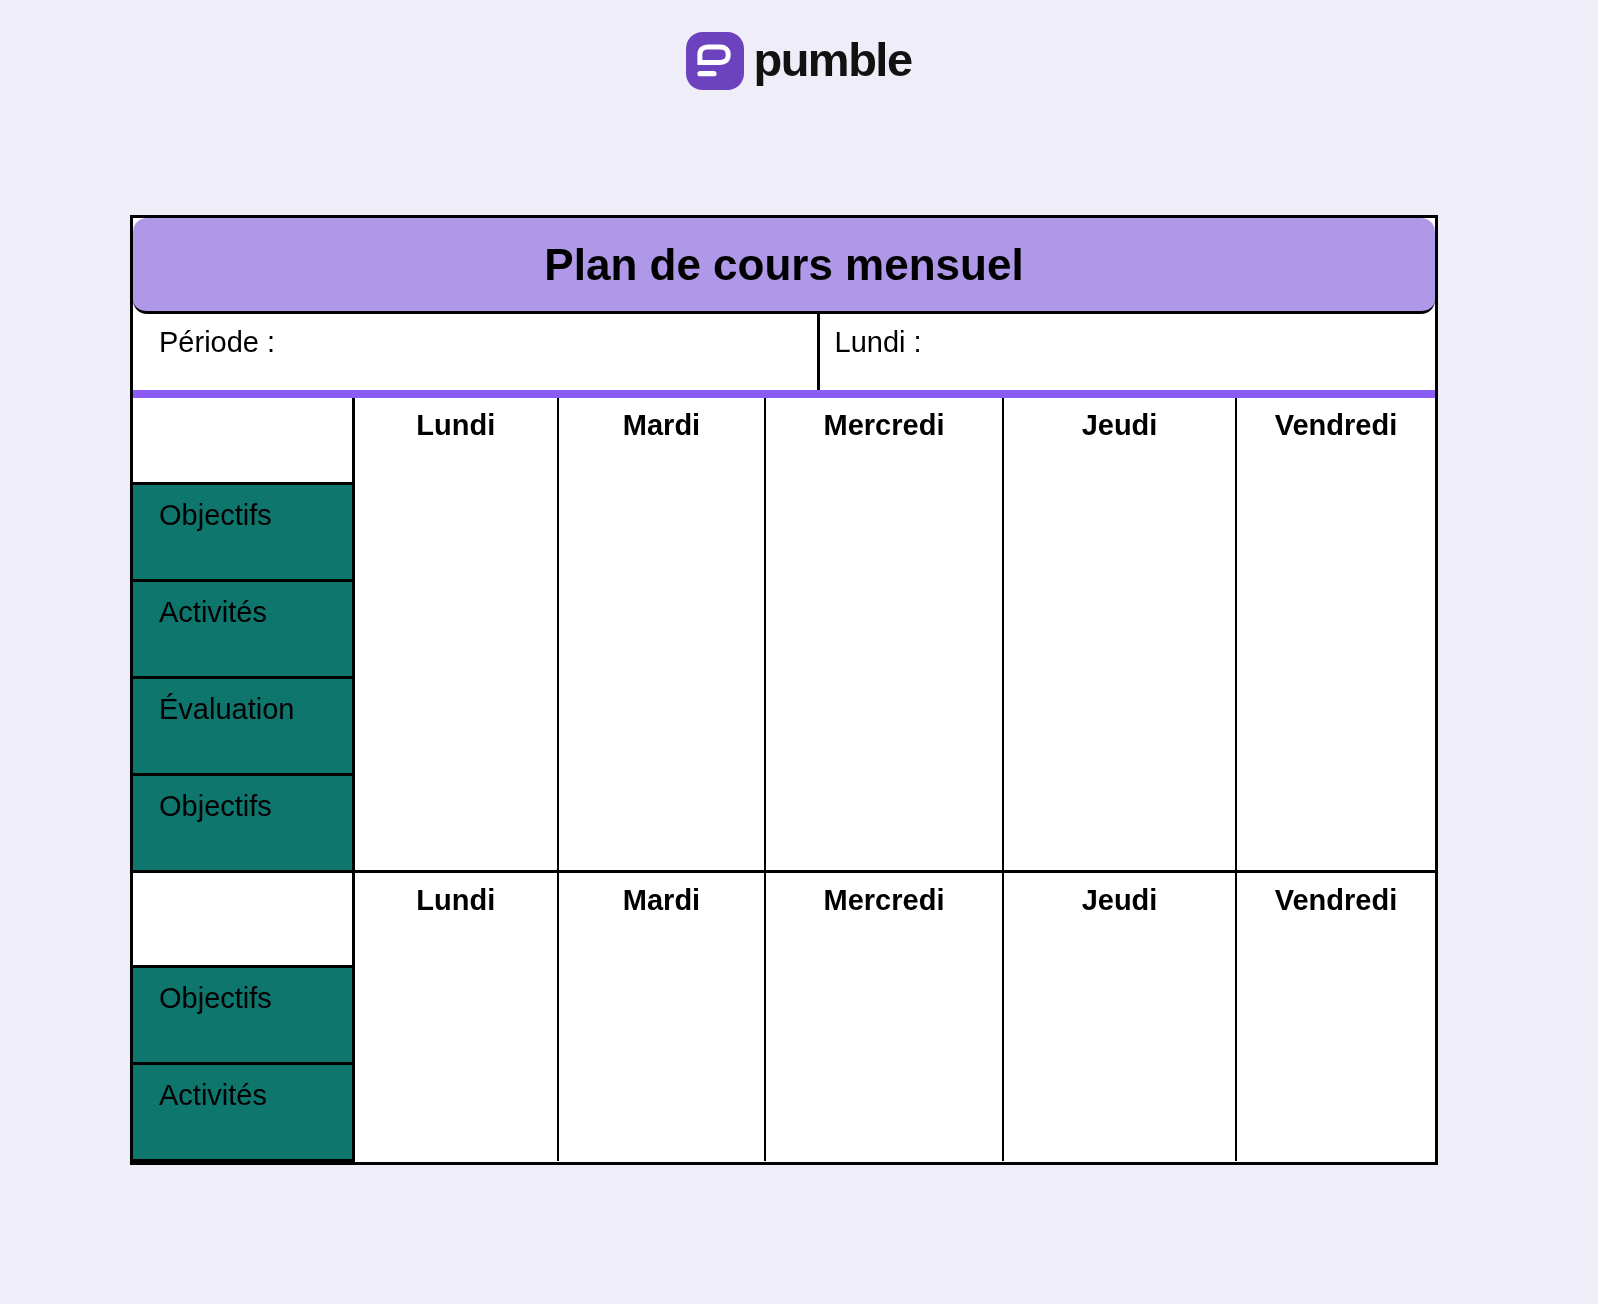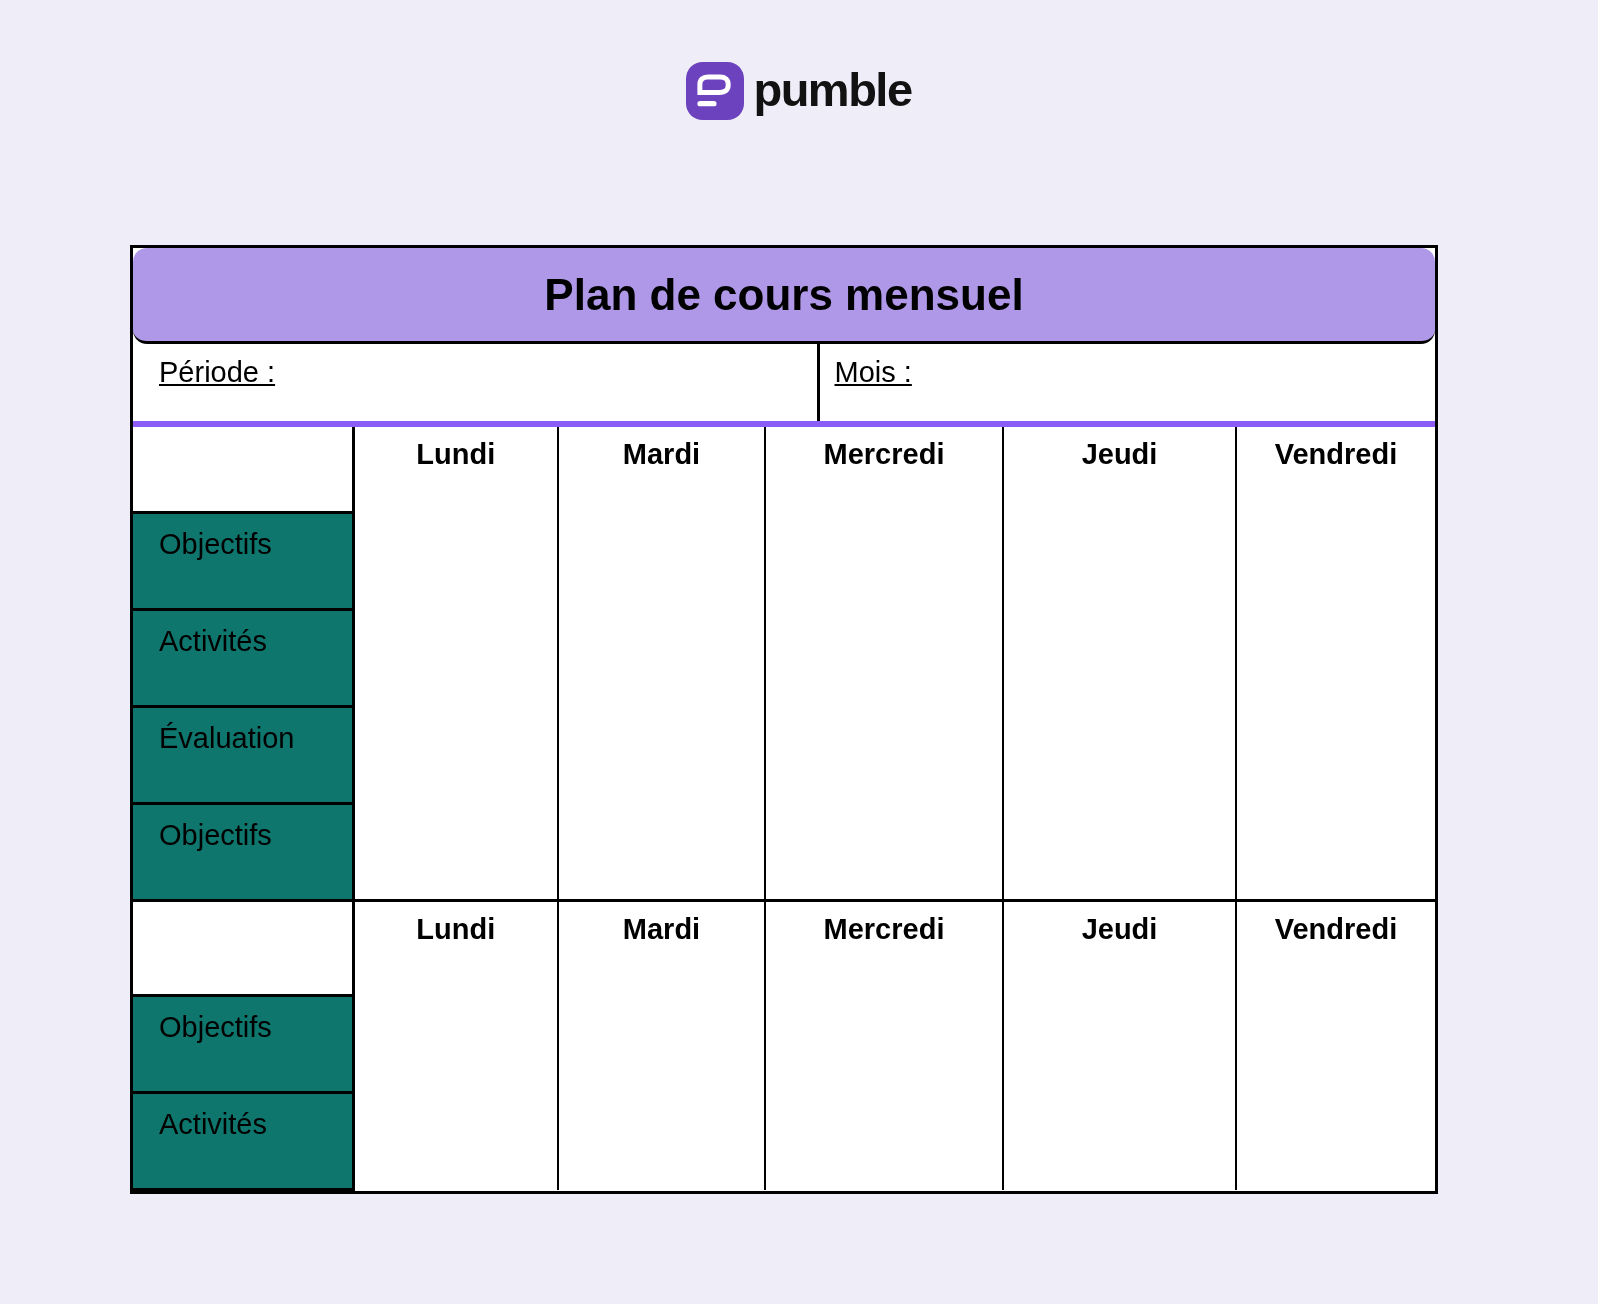--- a/index.html
+++ b/index.html
@@ -9,21 +9,21 @@
   body {
     width: 1598px; height: 1304px;
     overflow: hidden;
     background: #EFEDF7;
     font-family: "Liberation Sans", "DejaVu Sans", sans-serif;
     color: #000;
   }
 
   
   .logo-row {
-    padding-top: 62px;
+    padding-top: 32px;
     display: flex;
     justify-content: center;
     align-items: center;
     gap: 9px;
   }
   .logo-icon { width: 58px; height: 58px; display: block; }
   .wordmark {
     font-size: 47px;
     font-weight: 700;
     letter-spacing: -1.5px;
@@ -52,21 +52,21 @@
   table { border-collapse: collapse; width: 100%; table-layout: fixed; }
   td { padding: 13px; vertical-align: top; }
 
   
   .info td {
     font-size: 29px;
     padding: 12px 0 0 26px;
   }
   .info td.right { border-left: 3px solid #000; padding-left: 15px; }
   .info tr.r1 td { height: 108px; border-bottom: 3px solid #000; }
-  .info tr.r2 td { height: 80px;  border-bottom: 6px solid #8b5cf6; text-decoration: underline; }
+  .info tr.r2 td { height: 80px;  border-bottom: 8px solid #8b5cf6; }
 
   
   .block tr.header-row  { height: 85px; }
   .block tr.label-row   { height: 97px; }
   .block2 tr.header-row { height: 94px; }
 
   .block td.corner {
     background: #fff;
     border-right: 3px solid #000;
     border-bottom: 3px solid #000;
@@ -108,21 +108,21 @@
     <colgroup>
         <col style="width:685px">
         <col>
       </colgroup>
     <tbody>
     <tr class="r2">
       <td>
         <span>Période :</span>
       </td>
       <td class="right">
-        <span>Mois :</span>
+        <span>Lundi :</span>
       </td>
     </tr>
   </tbody>
     </table>
 
   <table class="block block1">
     <colgroup>
       <col style="width:220px">
         <col style="width:205px">
         <col style="width:207px">

